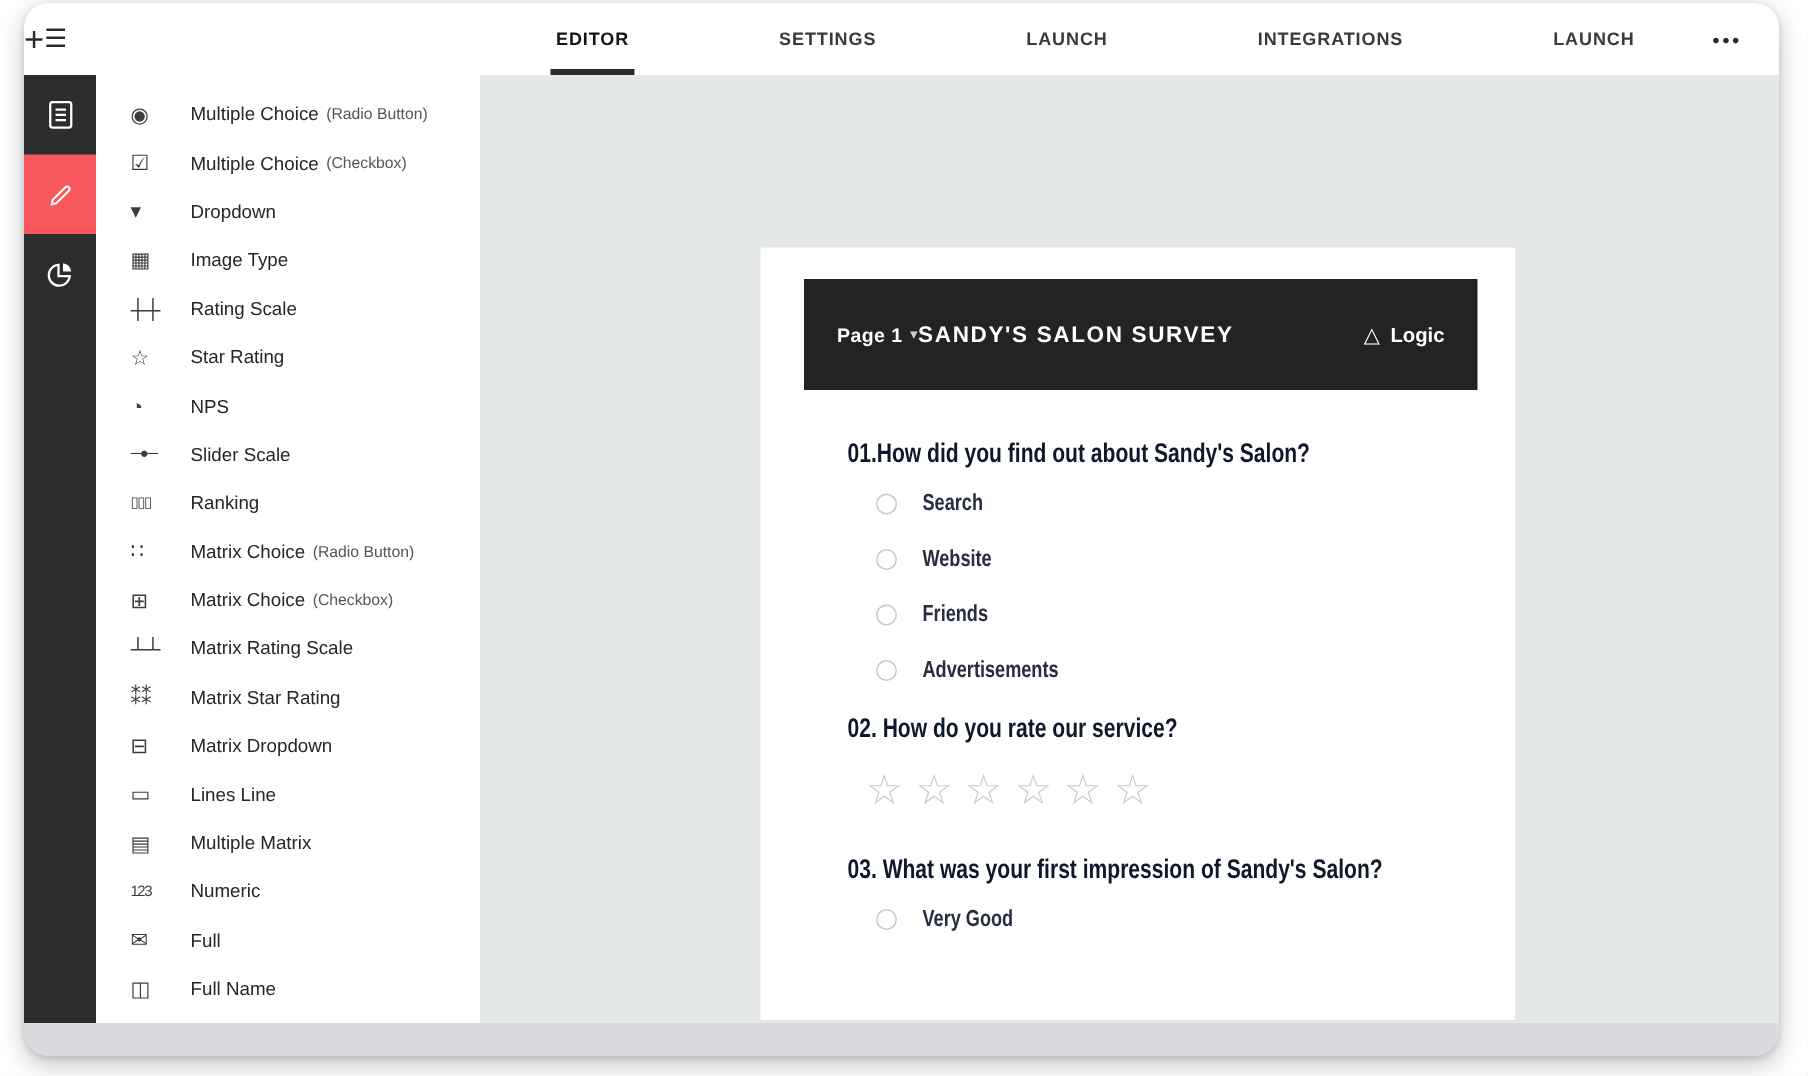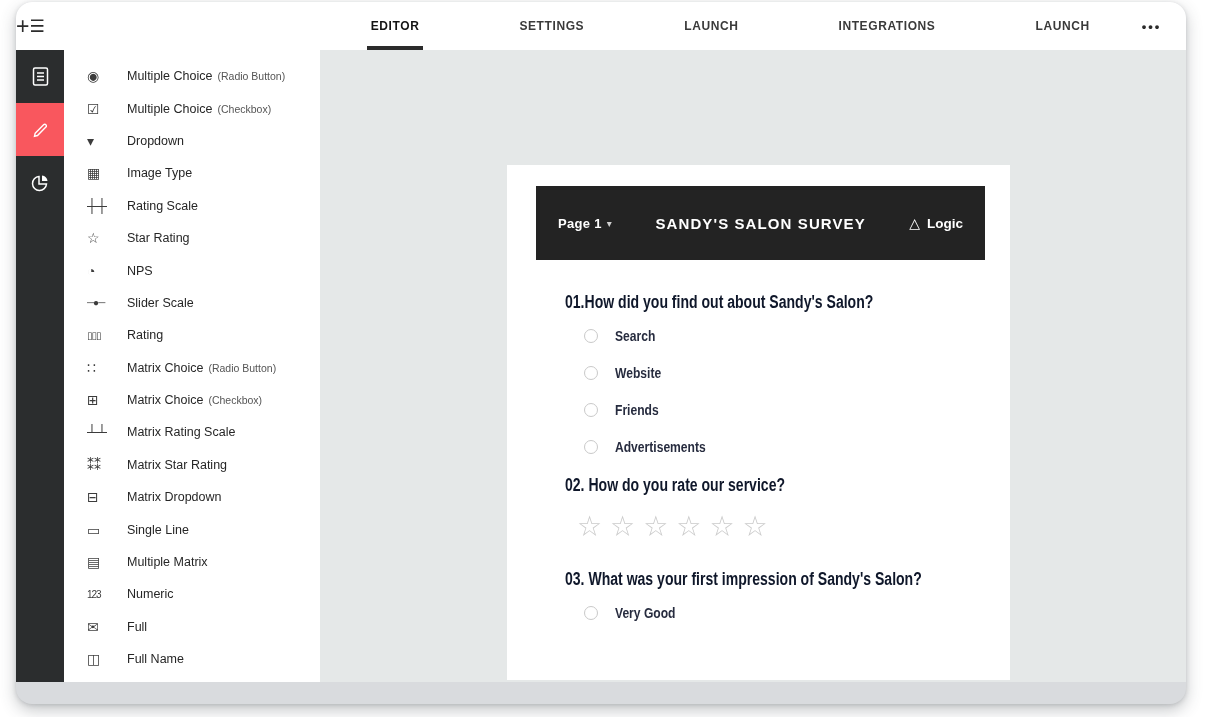--- a/index.html
+++ b/index.html
@@ -43,21 +43,21 @@
   .pi-lb { font-size:12.5px; color:#262626; white-space:nowrap; }
   .pi-sub { font-size:10.5px; color:#555; margin-left:5px; white-space:nowrap; }
 
   
   .main { flex:1; background:#e5e8e8; position:relative; overflow:hidden; }
   .survey-card { position:absolute; left:187px; top:115px; width:503px; bottom:2px; background:#fff; }
 
   .survey-header { margin:21px 25px 0 29px; height:74px; background:#232323; display:flex; align-items:center; padding:0 22px; }
   .page-select { display:flex; align-items:center; color:#fff; font-size:13px; font-weight:bold; cursor:pointer; letter-spacing:.3px; }
   .page-caret { font-size:10px; margin-left:5px; color:#cfcfcf; }
-  .survey-title { flex:1; text-align:center; color:#fff; font-size:15px; font-weight:bold; letter-spacing:1.1px; white-space:nowrap; }
+  .survey-title { flex:1; text-align:left; color:#fff; font-size:15px; font-weight:bold; letter-spacing:1.1px; white-space:nowrap; }
   .logic-btn { display:flex; align-items:center; color:#fff; font-size:13.5px; font-weight:bold; cursor:pointer; }
   .logic-ic { font-size:14px; margin-right:7px; }
 
   .q-area { padding:32px 0 0 58px; }
   .q-title { font-size:18px; font-weight:bold; color:#0f172a; margin-bottom:14px; }
   .cond { display:inline-block; transform:scaleX(.78); transform-origin:left center; white-space:nowrap; }
   .opt { display:flex; align-items:center; margin:0 0 19px 19px; cursor:pointer; }
   .radio { width:14px; height:14px; border:1.5px solid #c9c9c9; border-radius:50%; margin-right:17px; flex-shrink:0; background:#fff; }
   .opt-lb { font-size:15.5px; color:#272c3f; font-weight:bold; }
   .q-block { margin-bottom:14px; }
@@ -149,21 +149,21 @@
         <div class="pi">
           <span class="pi-ic">◔</span>
           <span class="pi-lb">NPS</span>
         </div>
         <div class="pi">
           <span class="pi-ic small">─●─</span>
           <span class="pi-lb">Slider Scale</span>
         </div>
         <div class="pi">
           <span class="pi-ic small">▯▯▯</span>
-          <span class="pi-lb">Rating</span>
+          <span class="pi-lb">Ranking</span>
         </div>
         <div class="pi">
           <span class="pi-ic">∷</span>
           <span class="pi-lb">Matrix Choice</span>
           <span class="pi-sub">(Radio Button)</span>
         </div>
         <div class="pi">
           <span class="pi-ic">⊞</span>
           <span class="pi-lb">Matrix Choice</span>
           <span class="pi-sub">(Checkbox)</span>
@@ -175,21 +175,21 @@
         <div class="pi">
           <span class="pi-ic">⁑⁑</span>
           <span class="pi-lb">Matrix Star Rating</span>
         </div>
         <div class="pi">
           <span class="pi-ic">⊟</span>
           <span class="pi-lb">Matrix Dropdown</span>
         </div>
         <div class="pi">
           <span class="pi-ic">▭</span>
-          <span class="pi-lb">Single Line</span>
+          <span class="pi-lb">Lines Line</span>
         </div>
         <div class="pi">
           <span class="pi-ic">▤</span>
           <span class="pi-lb">Multiple Matrix</span>
         </div>
         <div class="pi">
           <span class="pi-ic small">123</span>
           <span class="pi-lb">Numeric</span>
         </div>
         <div class="pi">

